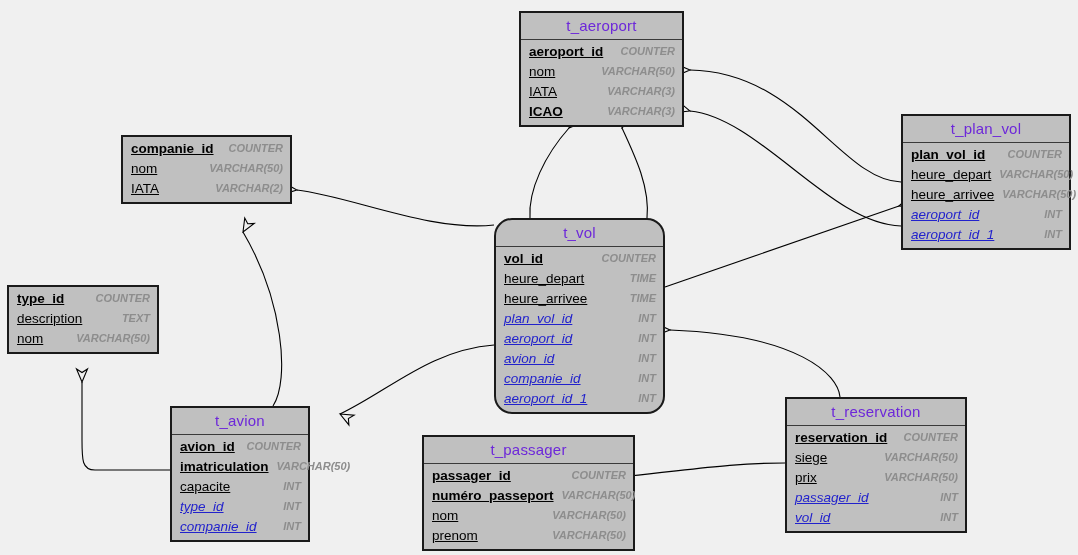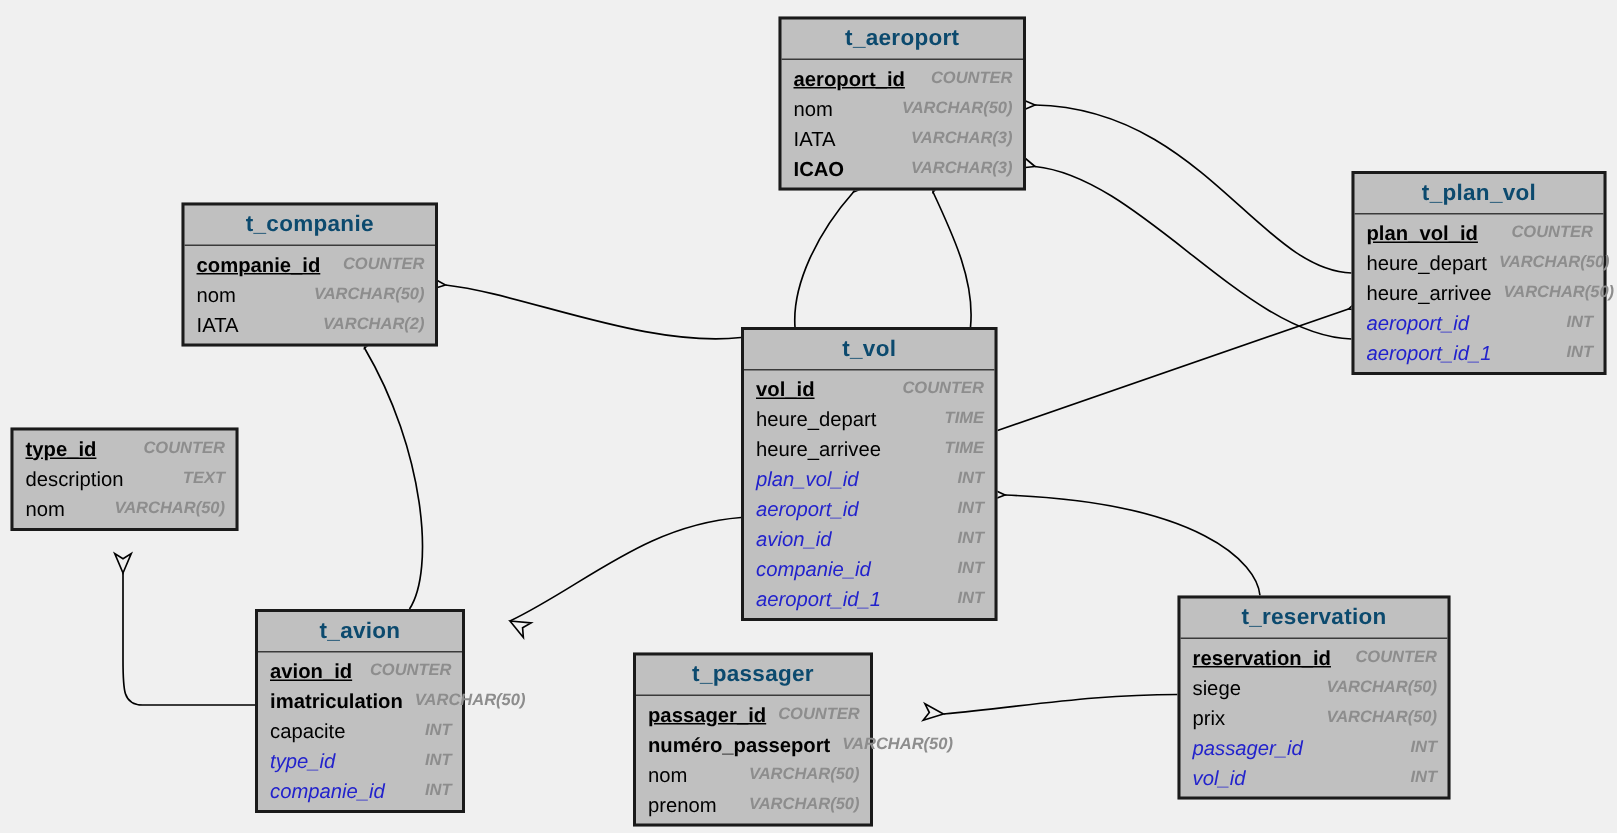--- a/index.html
+++ b/index.html
@@ -17,43 +17,44 @@
   }
   .er-table {
     position: absolute;
     background: #c0c0c0;
     border: 2px solid #1a1a1a;
     box-sizing: border-box;
     z-index: 5;
   }
   .tbl-title {
     text-align: center;
-    font-weight: bold;
+    font-weight: normal;
     font-size: 15px;
-    color: #0c4a6e;
+    color: #6d28d9;
     padding: 4px 6px 5px 6px;
     border-bottom: 1px solid #3a3a3a;
     letter-spacing: 0.2px;
   }
   .tbl-body {
     padding: 2px 0 3px 0;
   }
   .fld {
     display: flex;
-    align-items: center;
+    align-items: flex-start;
     justify-content: space-between;
     height: 20px;
     padding: 0 7px 0 8px;
     box-sizing: border-box;
     white-space: nowrap;
   }
   .fld-name {
     font-size: 13.5px;
     color: #000;
     line-height: 19px;
+    text-decoration: underline;
   }
   .fld-type {
     font-size: 11px;
     font-style: italic;
     font-weight: bold;
     color: #8d8d8d;
     line-height: 19px;
     padding-left: 8px;
   }
   .fld.pk .fld-name {
@@ -150,21 +151,20 @@
             <span class="fld-name">IATA</span>
             <span class="fld-type">VARCHAR(3)</span>
           </div>
           <div class="fld req">
             <span class="fld-name">ICAO</span>
             <span class="fld-type">VARCHAR(3)</span>
           </div>
         </div>
       </div>
       <div class="er-table" style="left: 121px; top: 135px; width: 171px;">
-        <div class="tbl-title">t_companie</div>
         <div class="tbl-body">
           <div class="fld pk">
             <span class="fld-name">companie_id</span>
             <span class="fld-type">COUNTER</span>
           </div>
           <div class="fld">
             <span class="fld-name">nom</span>
             <span class="fld-type">VARCHAR(50)</span>
           </div>
           <div class="fld">
@@ -207,21 +207,21 @@
           <div class="fld">
             <span class="fld-name">description</span>
             <span class="fld-type">TEXT</span>
           </div>
           <div class="fld">
             <span class="fld-name">nom</span>
             <span class="fld-type">VARCHAR(50)</span>
           </div>
         </div>
       </div>
-      <div class="er-table" style="left: 494px; top: 218px; width: 171px;">
+      <div class="er-table" style="left: 494px; top: 218px; width: 171px; border-radius: 18px;">
         <div class="tbl-title">t_vol</div>
         <div class="tbl-body">
           <div class="fld pk">
             <span class="fld-name">vol_id</span>
             <span class="fld-type">COUNTER</span>
           </div>
           <div class="fld">
             <span class="fld-name">heure_depart</span>
             <span class="fld-type">TIME</span>
           </div>
@@ -269,21 +269,21 @@
           <div class="fld fk">
             <span class="fld-name">type_id</span>
             <span class="fld-type">INT</span>
           </div>
           <div class="fld fk">
             <span class="fld-name">companie_id</span>
             <span class="fld-type">INT</span>
           </div>
         </div>
       </div>
-      <div class="er-table" style="left: 422px; top: 435px; width: 160px;">
+      <div class="er-table" style="left: 422px; top: 435px; width: 213px;">
         <div class="tbl-title">t_passager</div>
         <div class="tbl-body">
           <div class="fld pk">
             <span class="fld-name">passager_id</span>
             <span class="fld-type">COUNTER</span>
           </div>
           <div class="fld req">
             <span class="fld-name">numéro_passeport</span>
             <span class="fld-type">VARCHAR(50)</span>
           </div>

